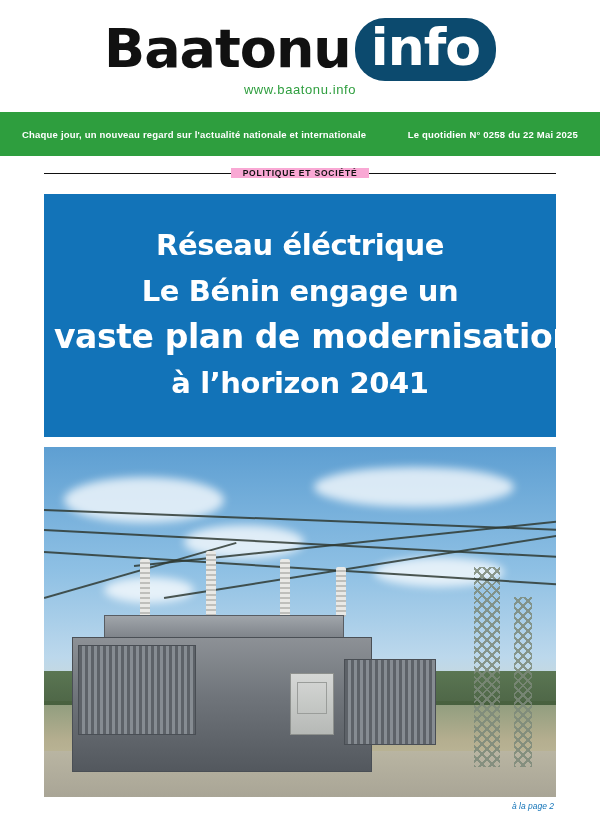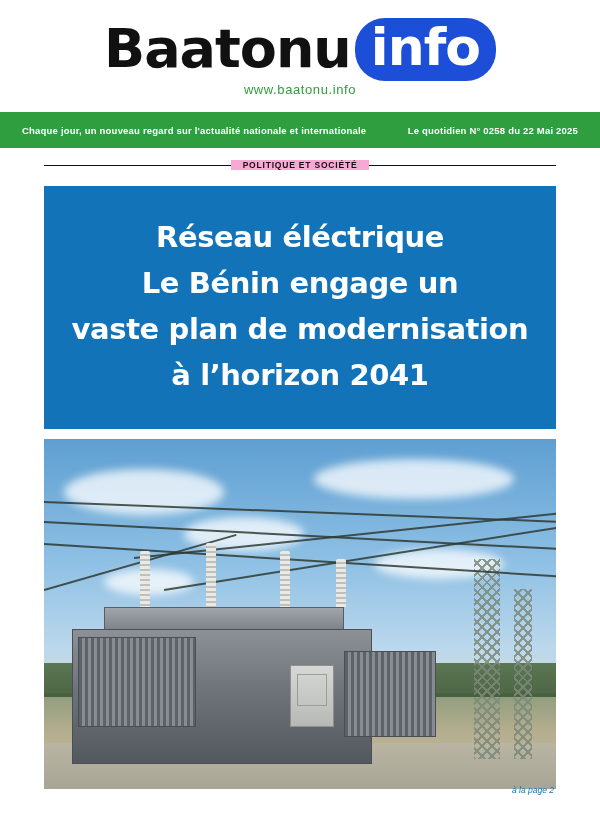--- a/index.html
+++ b/index.html
@@ -33,21 +33,21 @@
   }
   .logo-word {
     font-family: "DejaVu Sans", sans-serif;
     font-weight: bold;
     font-size: 54px;
     letter-spacing: -1px;
     color: #111111;
     line-height: 58px;
   }
   .logo-pill {
-    background: #1d4ed8;
+    background: #0c4a6e;
     color: #ffffff;
     font-family: "DejaVu Sans", sans-serif;
     font-weight: bold;
     font-size: 52px;
     line-height: 56px;
     padding: 1px 16px 6px 16px;
     border-radius: 30px;
     letter-spacing: -1px;
   }
   .logo-url {
@@ -55,21 +55,21 @@
     font-family: "Liberation Sans", sans-serif;
     font-size: 13px;
     color: #2e9e3e;
     letter-spacing: 0.6px;
   }
 
   
   .greenbar {
     background: #2e9e3e;
     color: #ffffff;
-    height: 36px;
+    height: 44px;
     display: flex;
     align-items: center;
     justify-content: space-between;
     padding: 0 22px;
     font-size: 9.5px;
     font-weight: bold;
     letter-spacing: 0.2px;
   }
   .greenbar .left { font-weight: bold; }
   .greenbar .right { font-weight: bold; font-size: 9.5px; text-align: center; }
@@ -116,21 +116,21 @@
   .headline-box .ln {
     font-family: "DejaVu Sans", sans-serif;
     font-weight: bold;
     font-size: 30px;
     line-height: 44px;
     letter-spacing: -0.4px;
     white-space: nowrap;
   }
   .headline-box .ln.l1 { font-size: 29px; }
   .headline-box .ln.l2 { font-size: 29px; }
-  .headline-box .ln.l3 { font-size: 29px; }
+  .headline-box .ln.l3 { font-size: 33px; }
   .headline-box .ln.l4 { font-size: 29px; }
 
   
   .photo-wrap {
     margin: 10px 44px 0 44px;
     height: 350px;
     position: relative;
     overflow: hidden;
     background: #8fb6d6;
   }
@@ -263,21 +263,21 @@
   .w1 { left: 0px;   top: 62px;  width: 520px; transform: rotate(2.2deg); }
   .w2 { left: 0px;   top: 82px;  width: 520px; transform: rotate(3.0deg); }
   .w3 { left: 0px;   top: 104px; width: 520px; transform: rotate(3.6deg); }
   .w4 { left: 90px;  top: 118px; width: 430px; transform: rotate(-6deg); }
   .w5 { left: 120px; top: 150px; width: 400px; transform: rotate(-9deg); }
   .w6 { left: 0px;   top: 150px; width: 200px; transform: rotate(-16deg); }
 
   .page-ref {
     position: absolute;
     right: 46px;
-    bottom: 18px;
+    bottom: 2px;
     font-size: 8.5px;
     color: #1273b8;
     font-style: italic;
   }
 </style>
 </head>
 <body>
 
 <div class="page">
 

